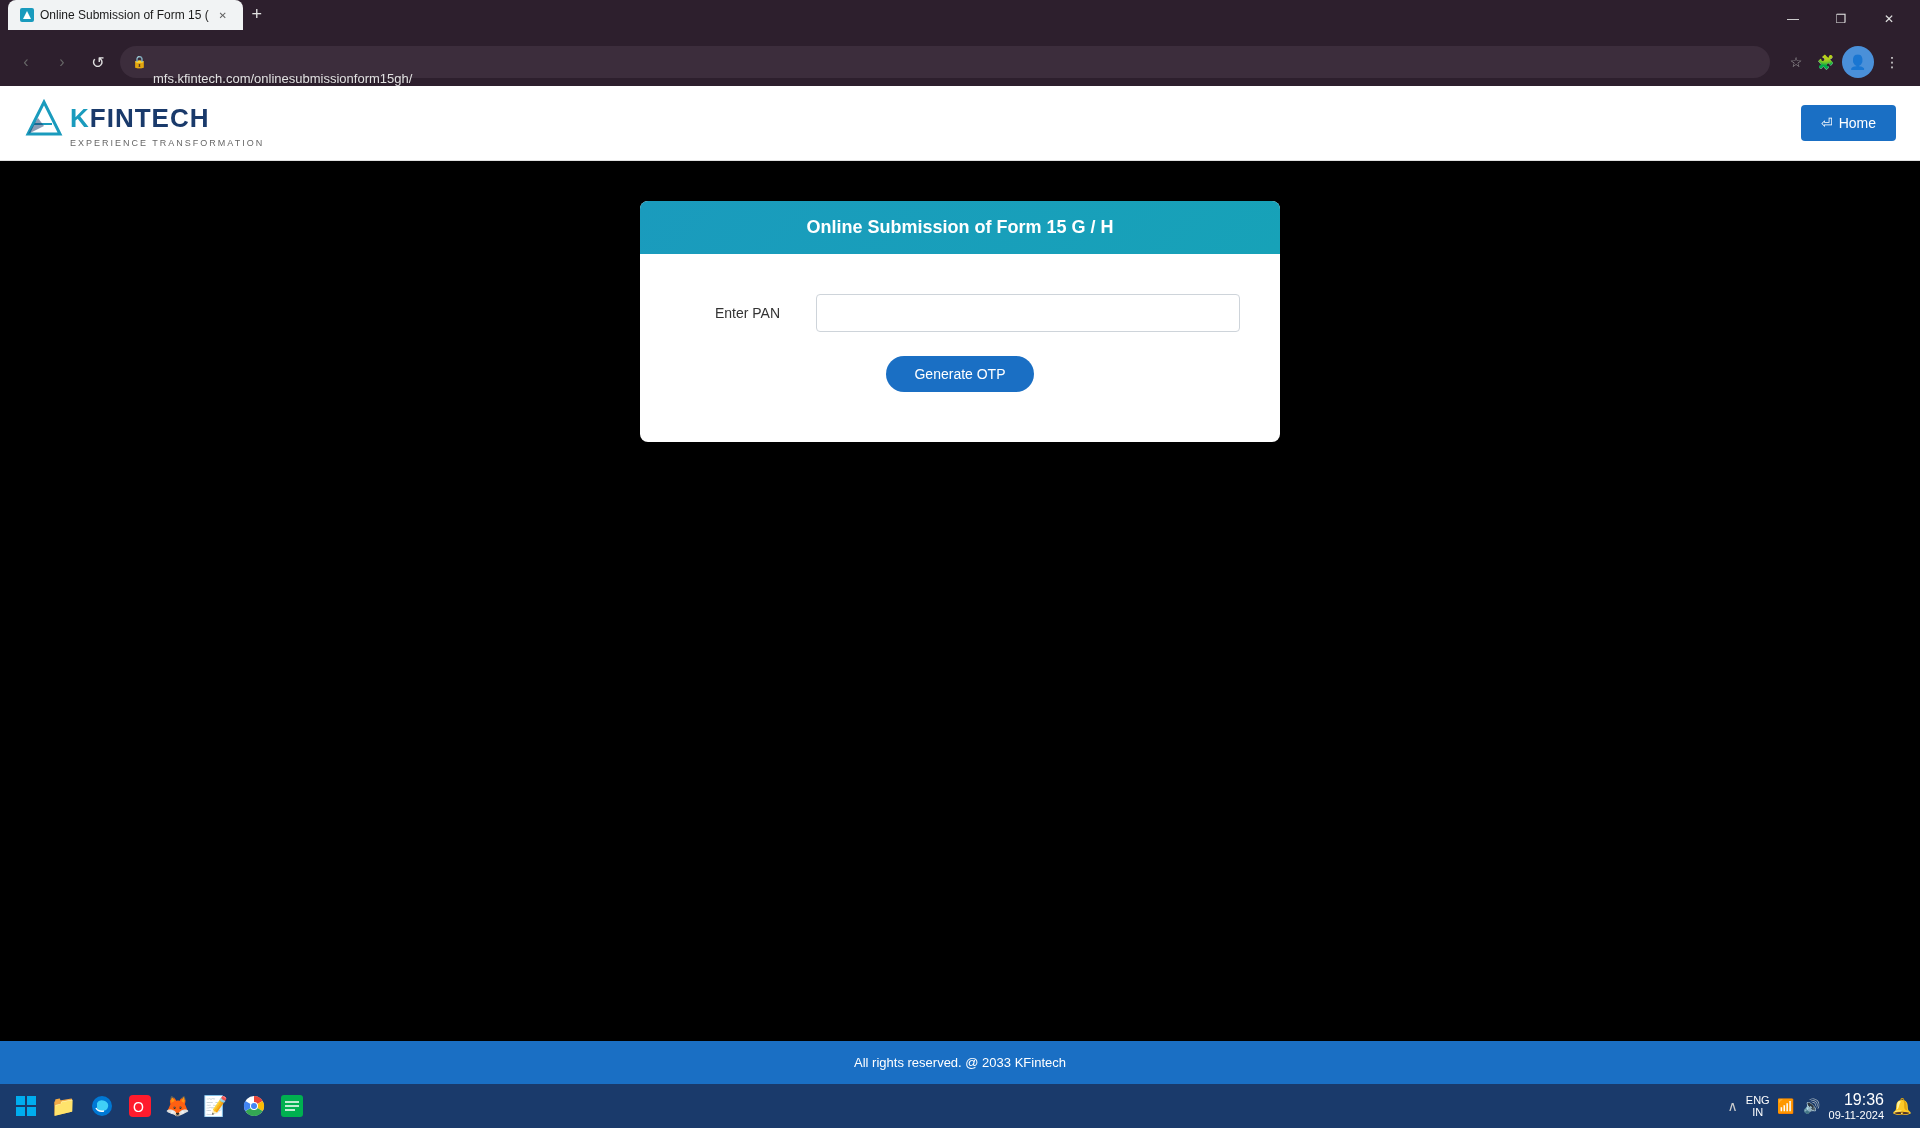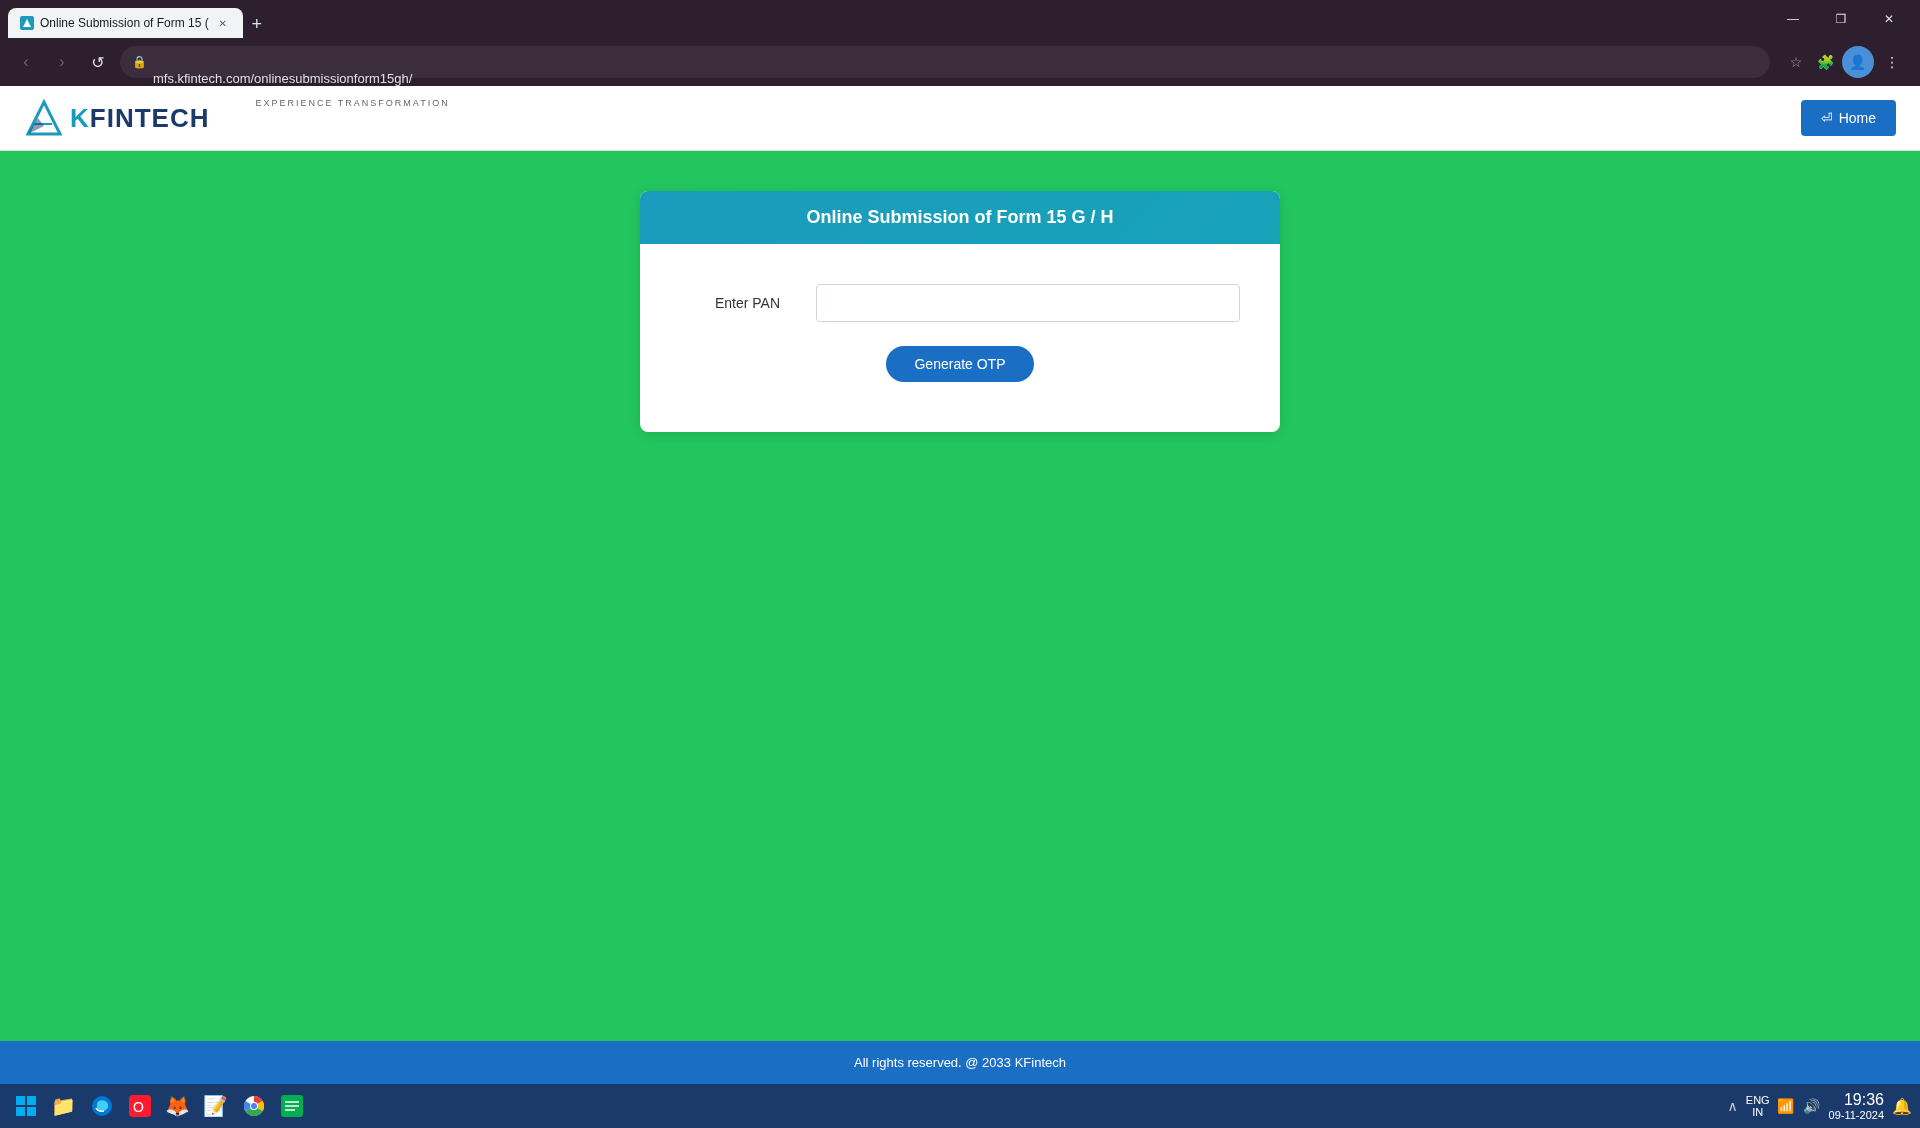--- a/index.html
+++ b/index.html
@@ -5,21 +5,21 @@
     * { margin: 0; padding: 0; box-sizing: border-box; }
     body { font-family: Arial, sans-serif; background: #fff; display: flex; flex-direction: column; min-height: 1128px; }
 
     
     .browser-chrome {
       background: #2d1f2d;
       width: 100%;
     }
     .tab-bar {
       display: flex;
-      align-items: flex-end;
+      align-items: flex-start;
       height: 38px;
       padding: 0 8px;
     }
     .tab {
       display: flex; align-items: center;
       background: #f1f3f4;
       border-radius: 8px 8px 0 0;
       height: 30px;
       padding: 0 12px;
       gap: 6px;
@@ -122,21 +122,21 @@
     
     .page-header {
       display: flex;
       align-items: center;
       justify-content: space-between;
       padding: 12px 24px;
       border-bottom: 1px solid #e0e0e0;
       background: #fff;
     }
     .logo-area {
-      display: flex; flex-direction: row;
+      display: flex; flex-direction: column;
     }
     .logo-text {
       display: flex; align-items: center; gap: 6px;
     }
     .logo-icon {
       width: 40px; height: 40px;
     }
     .logo-brand {
       font-size: 26px;
       font-weight: bold;
@@ -157,21 +157,21 @@
       border: none;
       padding: 10px 20px;
       border-radius: 4px;
       font-size: 14px;
       cursor: pointer;
       display: flex; align-items: center; gap: 6px;
     }
 
     .page-content {
       flex: 1;
-      background: #22c55e;
+      background: #000000;
       display: flex;
       align-items: flex-start;
       justify-content: center;
       padding: 40px 20px;
     }
     .form-card {
       background: #fff;
       border-radius: 8px;
       box-shadow: 0 2px 12px rgba(0,0,0,0.1);
       width: 640px;

